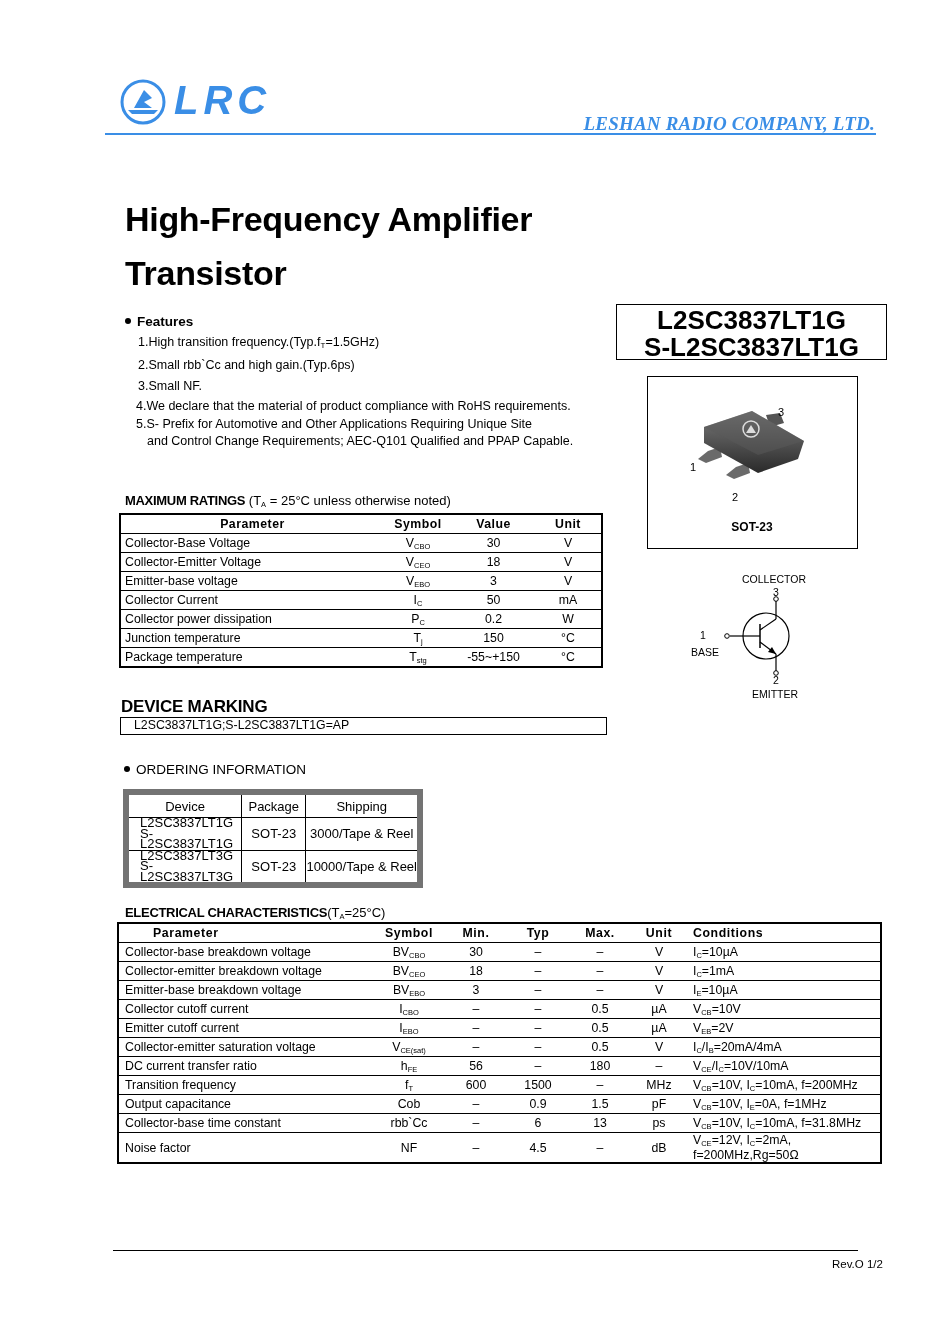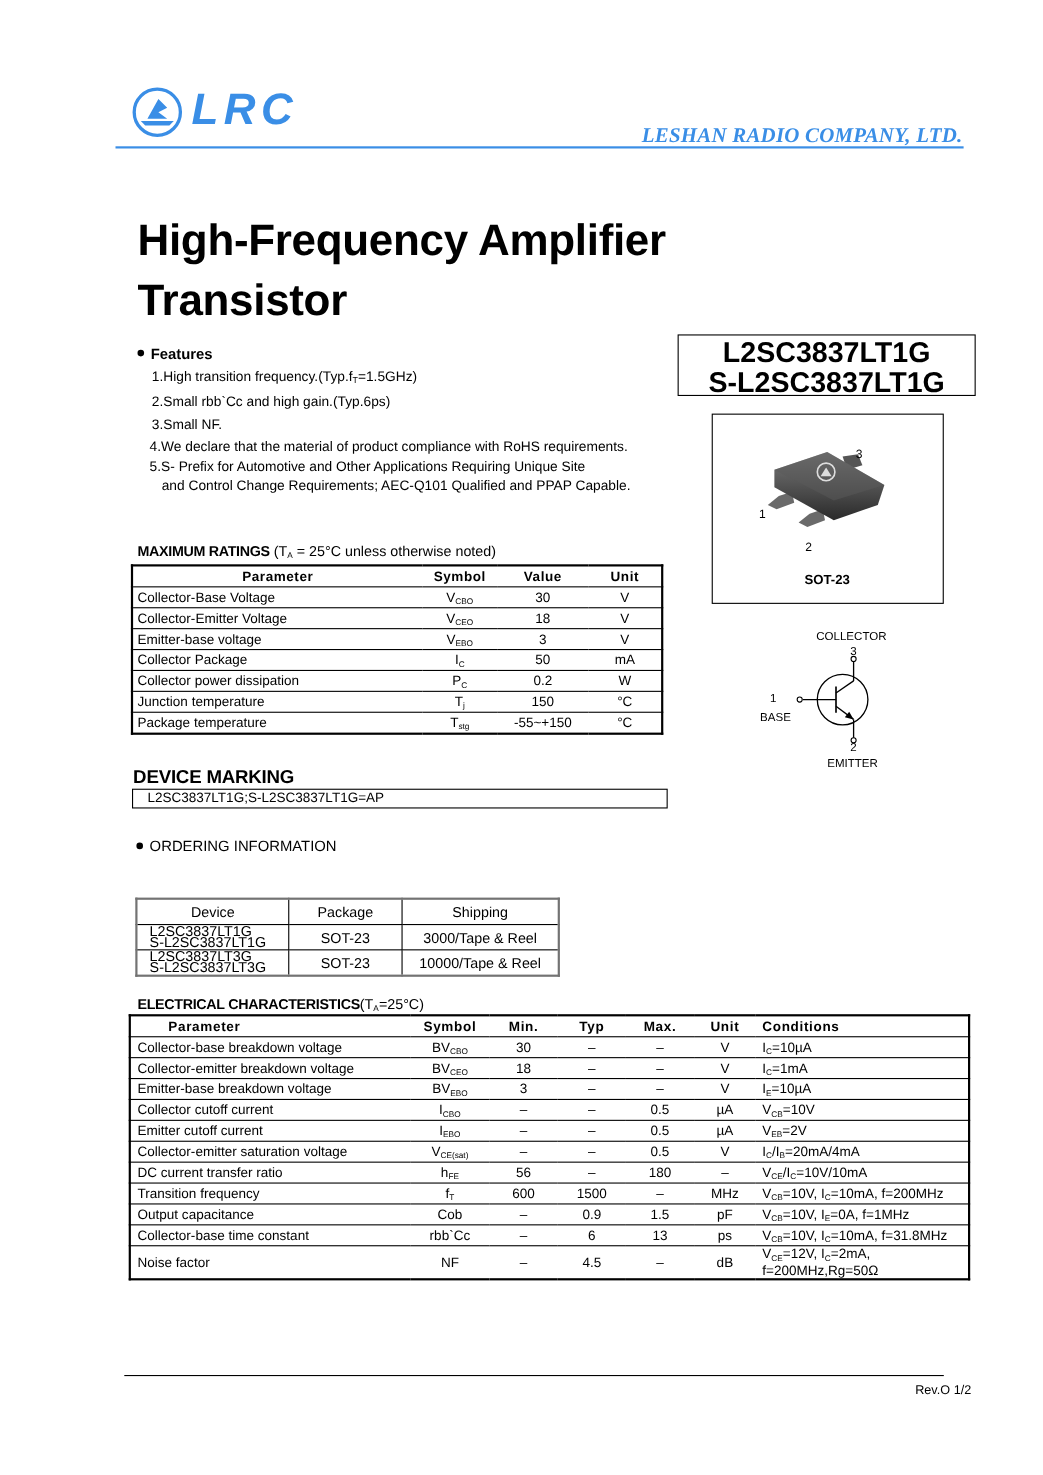--- a/index.html
+++ b/index.html
@@ -3,21 +3,21 @@
 <meta charset="utf-8">
 <style>
   html, body { margin:0; padding:0; background:#fff; }
   body { width:948px; height:1341px; position:relative; overflow:hidden; font-family:"Liberation Sans", sans-serif; color:#000; }
   .abs { position:absolute; }
   
   #logo { left:118px; top:76px; width:170px; height:52px; }
   #company { left:520px; top:113px; width:355px; text-align:right; font-family:"Liberation Serif", serif; font-style:italic; font-weight:bold; font-size:19px; color:#3a8ee6; letter-spacing:0.2px; }
   #header-rule { left:105px; top:133px; width:771px; height:2px; background:#3a8ee6; }
   
-  #title { left:125px; top:192px; font-size:40px; font-weight:bold; line-height:54px; letter-spacing:-0.3px; }
+  #title { left:125px; top:192px; font-size:34px; font-weight:bold; line-height:54px; letter-spacing:-0.3px; }
   
   #partbox { left:616px; top:304px; width:271px; height:56px; border:1.5px solid #000; text-align:center; font-weight:bold; font-size:26px; line-height:27px; box-sizing:border-box; padding-top:2px; }
   
   #features { left:125px; top:314px; font-size:12.5px; }
   #features .hd { font-weight:bold; font-size:13.5px; margin-bottom:4px; }
   #features .it { line-height:19.5px; }
   .bullet { display:inline-block; width:6px; height:6px; border-radius:50%; background:#000; margin-right:6px; vertical-align:middle; position:relative; top:-1px; }
   
   #pkgbox { left:647px; top:376px; width:211px; height:173px; border:1.5px solid #000; box-sizing:border-box; }
   
@@ -26,21 +26,21 @@
   table { border-collapse:collapse; }
   #maxr-title { left:125px; top:493px; font-size:13px; }
   #maxr { left:119px; top:513px; width:484px; border:2px solid #000; font-size:12.3px; }
   #maxr td, #maxr th { border-top:1px solid #000; height:18px; padding:0 4px; }
   #maxr th { font-weight:bold; letter-spacing:0.5px; }
   .c { text-align:center; }
   sub { font-size:7.5px; vertical-align:-2px; }
   #dm-title { left:121px; top:697px; font-size:17px; font-weight:bold; letter-spacing:-0.2px; }
   #dm-box { left:120px; top:717px; width:487px; height:18px; border:1.5px solid #000; box-sizing:border-box; font-size:12.3px; padding-left:13px; line-height:15px; }
   #oi-title { left:124px; top:762px; font-size:13.5px; }
-  #oi { left:123px; top:816px; width:386px; border:2px solid #737373; font-size:13px; }
+  #oi { left:123px; top:789px; width:300px; border:6px solid #737373; font-size:13px; }
   #oi td { border:1.5px solid #000; height:22px; padding:0; }
   #oi .dev { line-height:10.5px; padding-left:11px; font-size:13px; }
   #ec-title { left:125px; top:905px; font-size:13px; }
   #ec { left:117px; top:922px; width:765px; border:2px solid #000; font-size:12.3px; }
   #ec td, #ec th { border-top:1px solid #000; height:18px; padding:0 6px; }
   #ec th { font-weight:bold; letter-spacing:0.6px; text-align:center; }
   #footer-rule { left:113px; top:1250px; width:745px; height:1px; background:#000; }
   #footer { left:832px; top:1258px; font-size:11.5px; }
 </style>
 </head>
@@ -150,21 +150,21 @@
         <td class="c">18</td>
         <td class="c">V</td>
       </tr>
       <tr>
         <td>Emitter-base voltage</td>
         <td class="c">V<sub>EBO</sub></td>
         <td class="c">3</td>
         <td class="c">V</td>
       </tr>
       <tr>
-        <td>Collector Package</td>
+        <td>Collector Current</td>
         <td class="c">I<sub>C</sub></td>
         <td class="c">50</td>
         <td class="c">mA</td>
       </tr>
       <tr>
         <td>Collector power dissipation</td>
         <td class="c">P<sub>C</sub></td>
         <td class="c">0.2</td>
         <td class="c">W</td>
       </tr>

